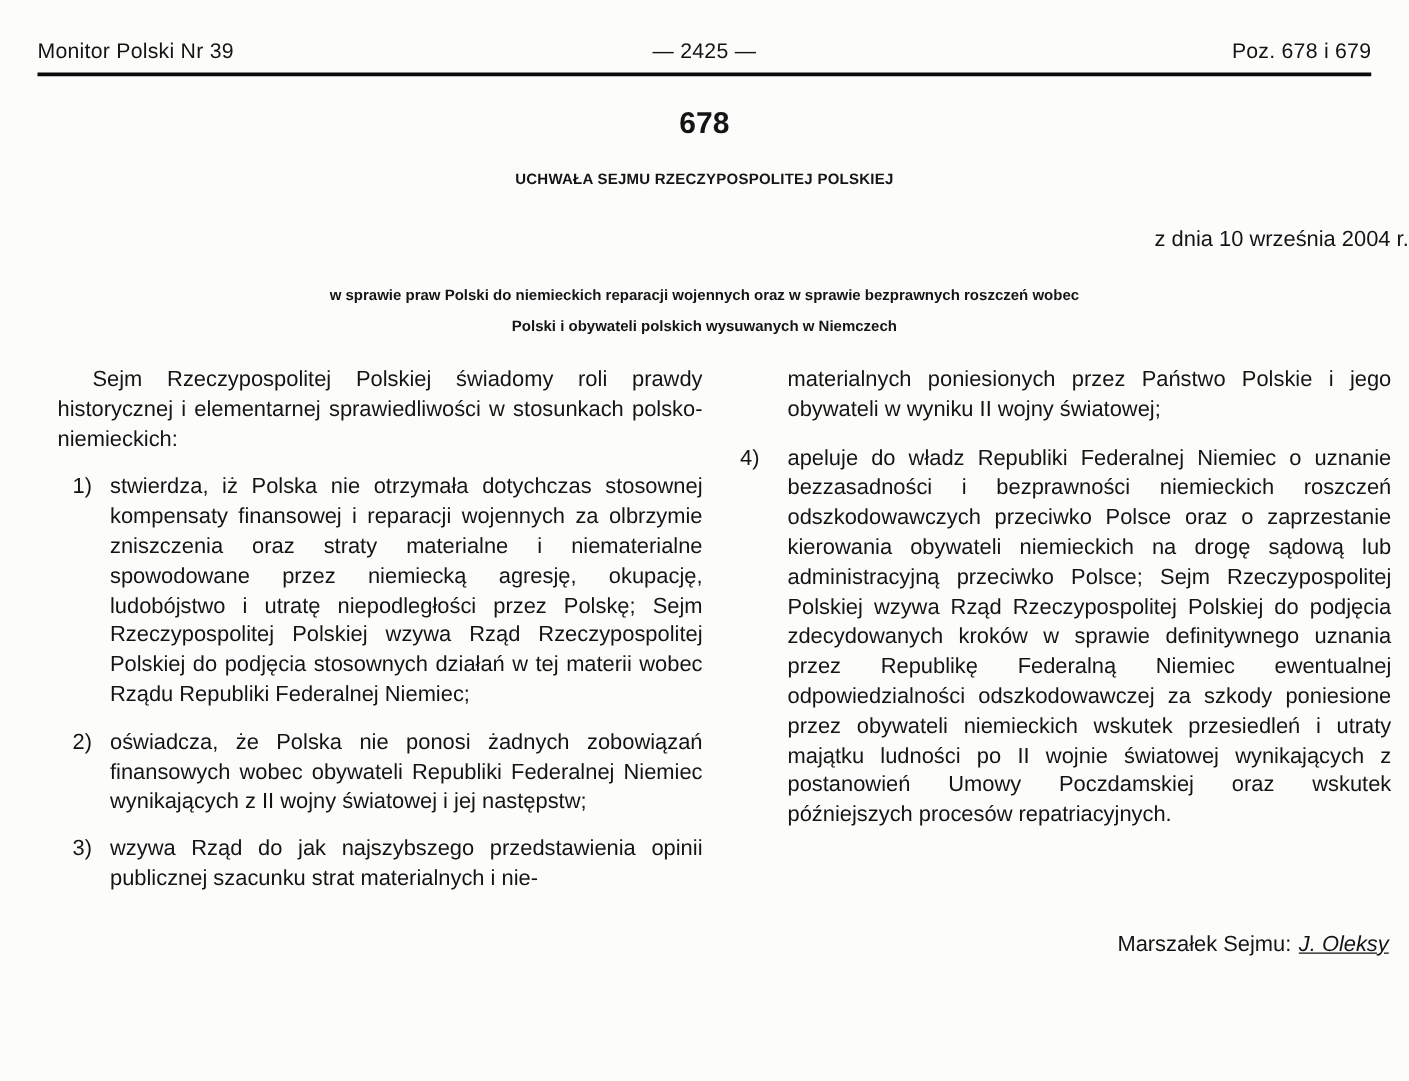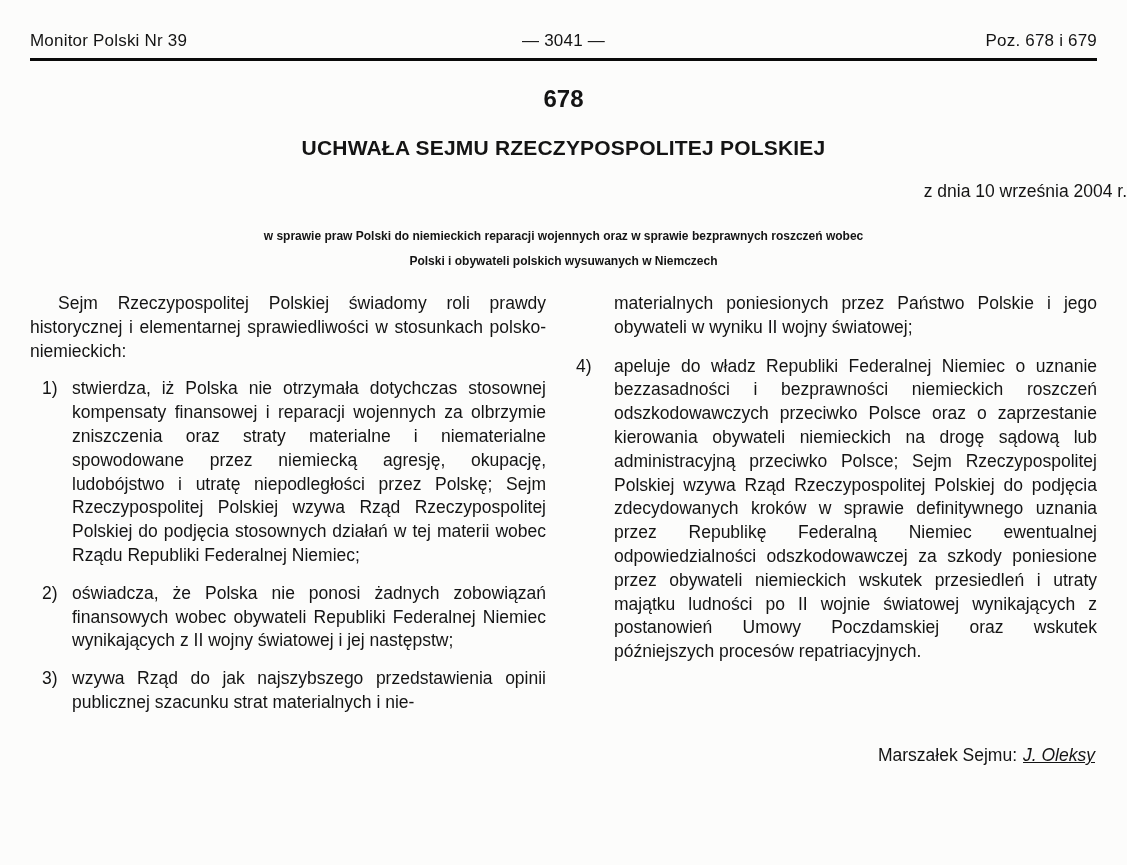--- a/index.html
+++ b/index.html
@@ -37,21 +37,21 @@
     position: absolute;
     top: 85px; left: 0; width: 100%;
     text-align: center;
     font-size: 24px;
     font-weight: bold;
   }
   .act-title {
     position: absolute;
     top: 136px; left: 0; width: 100%;
     text-align: center;
-    font-size: 21px;
+    font-size: 12px;
     font-weight: bold;
     letter-spacing: 0.2px;
   }
   .act-date {
     position: absolute;
     top: 181px; left: 0; width: 100%;
     text-align: right;
     font-size: 17.5px;
   }
   .act-subject {
@@ -66,21 +66,21 @@
 
   
   .body-columns {
     position: absolute;
     top: 292px; left: 30px; right: 30px; bottom: 0;
     display: flex;
     gap: 30px;
     font-size: 17.5px;
     line-height: 23.8px;
   }
-  .col-left  { width: 516px; flex: 0 0 516px; }
+  .col-left  { width: 516px; flex: 0 0 516px; margin-left: 16px; }
   .col-right { width: 521px; flex: 0 0 521px; position: relative; }
 
   .intro-paragraph {
     text-align: justify;
     text-indent: 28px;
   }
   .numbered-item {
     display: flex;
     margin-top: 14px;
     padding-left: 12px;
@@ -101,21 +101,21 @@
     font-size: 17.5px;
     white-space: nowrap;
   }
   .signature-name { font-style: italic; margin-left: 6px; text-decoration: underline; }
 </style>
 </head>
 <body>
 
 <div class="running-head">
   <span class="head-left">Monitor Polski Nr 39</span>
-  <span class="head-center">— 3041 —</span>
+  <span class="head-center">— 2425 —</span>
   <span class="head-right">Poz. 678 i 679</span>
 </div>
 <div class="head-rule"></div>
 
 <div class="act-number">678</div>
 <div class="act-title">UCHWAŁA SEJMU RZECZYPOSPOLITEJ POLSKIEJ</div>
 <div class="act-date">z dnia 10 września 2004 r.</div>
 <div class="act-subject">
   <span class="subject-line">w sprawie praw Polski do niemieckich reparacji wojennych oraz w sprawie bezprawnych roszczeń wobec</span>
   <span class="subject-line">Polski i obywateli polskich wysuwanych w Niemczech</span>

